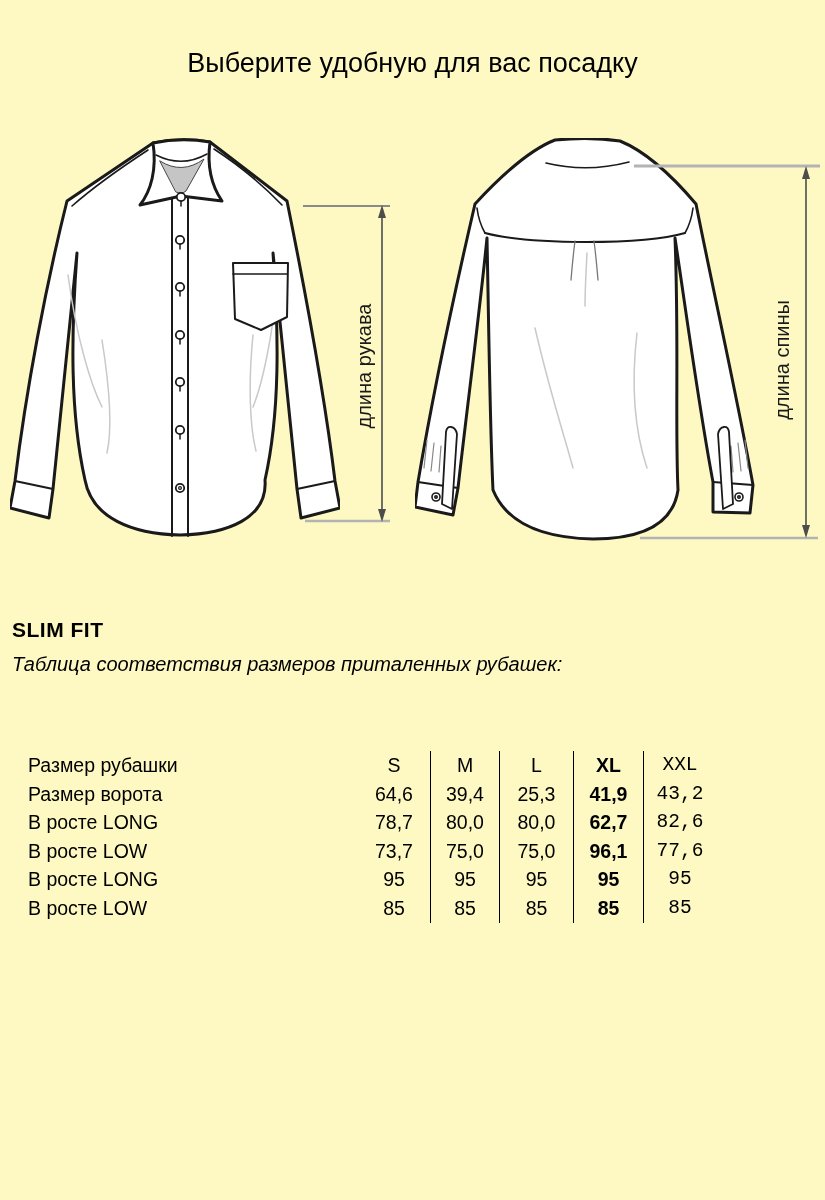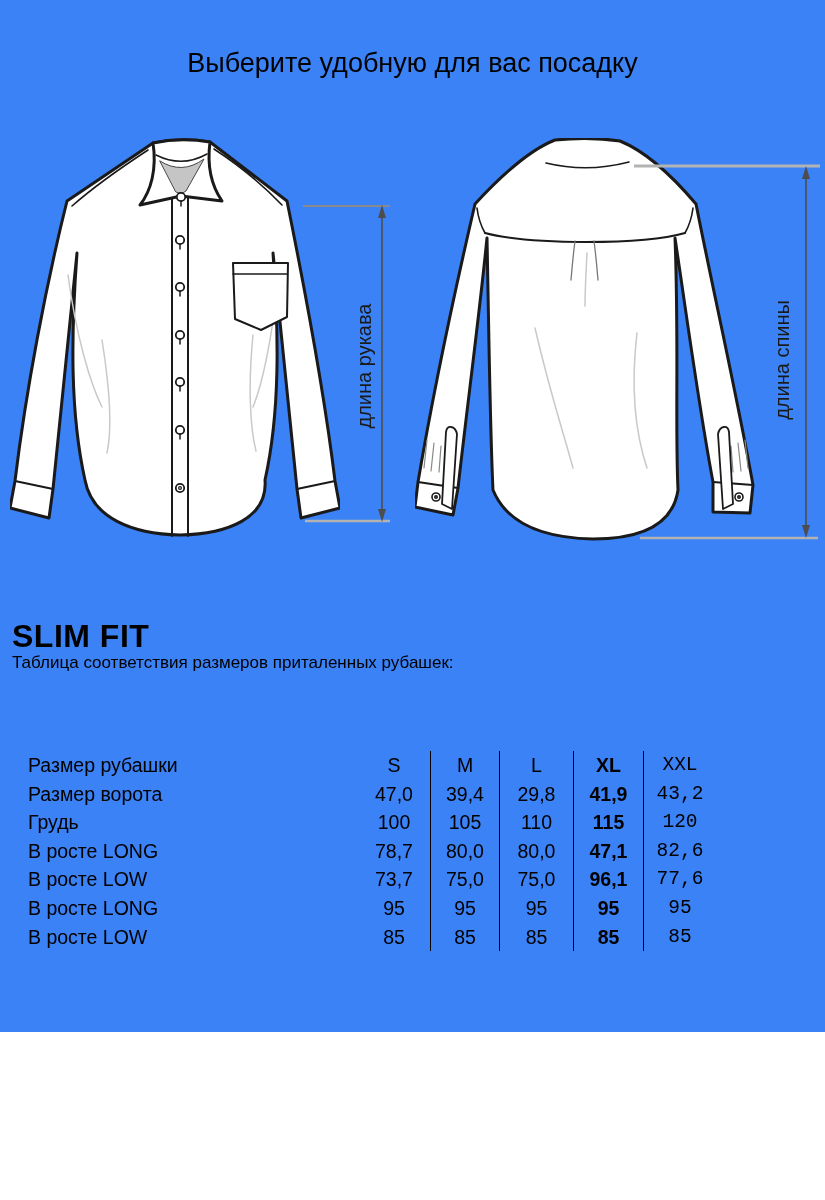--- a/index.html
+++ b/index.html
@@ -1,35 +1,35 @@
 <!DOCTYPE html>
 <html><head>
 <meta charset="utf-8">
 <style>
   html,body { margin:0; padding:0; background:#ffffff; }
   .page {
-    position:relative; width:825px; height:1032px; background:#3b82f6;
+    position:relative; width:825px; height:1200px; background:#fef9c3;
     font-family:"Liberation Sans", sans-serif; color:#000; overflow:hidden;
   }
   .title {
     position:absolute; top:48px; left:0; width:825px; text-align:center;
     font-size:27px; font-weight:400; color:#000;
   }
   .figure { position:absolute; left:0; top:120px; width:825px; height:470px; }
   .shirt-svg { position:absolute; }
   .dim-svg { position:absolute; }
   .dim-label {
     position:absolute; font-size:20px; color:#1a1a1a; white-space:nowrap;
     transform:translate(-50%,-50%) rotate(-90deg);
   }
   .fit-heading {
-    position:absolute; left:12px; top:618px; font-size:32px; font-weight:900;
+    position:absolute; left:12px; top:618px; font-size:21px; font-weight:900;
     letter-spacing:0.5px; color:#000;
   }
-  .caption { position:absolute; left:12px; top:653px; font-size:17px; color:#000; }
+  .caption { position:absolute; left:12px; top:653px; font-size:20px; color:#000;font-style:italic; }
   table.size-table { position:absolute; left:28px; top:751px; border-collapse:collapse; }
   table.size-table td {
     padding:0; font-size:19.5px; height:28.6px; line-height:28.6px;
     vertical-align:middle; color:#000;
   }
   td.lbl { width:330px; text-align:left; white-space:pre-line; }
   td.val { text-align:center; }
   td.v1 { width:72px; } td.v2 { width:68px; } td.v3 { width:73px; }
   td.v4 { width:69px;font-weight:bold; } td.v5 { width:72px;font-family:Liberation Mono, monospace; }
   td.v2, td.v3, td.v4, td.v5 { border-left:1.5px solid #000; }
@@ -179,40 +179,32 @@
         <tr>
           <td class="lbl">Размер рубашки</td>
           <td class="val v1">S</td>
           <td class="val v2">M</td>
           <td class="val v3">L</td>
           <td class="val v4">XL</td>
           <td class="val v5">XXL</td>
         </tr>
         <tr>
           <td class="lbl">Размер ворота</td>
-          <td class="val v1">47,0</td>
+          <td class="val v1">64,6</td>
           <td class="val v2">39,4</td>
-          <td class="val v3">29,8</td>
+          <td class="val v3">25,3</td>
           <td class="val v4">41,9</td>
           <td class="val v5">43,2</td>
-        </tr>
-        <tr>
-          <td class="lbl">Грудь</td>
-          <td class="val v1">100</td>
-          <td class="val v2">105</td>
-          <td class="val v3">110</td>
-          <td class="val v4">115</td>
-          <td class="val v5">120</td>
         </tr>
         <tr>
           <td class="lbl">В росте LONG</td>
           <td class="val v1">78,7</td>
           <td class="val v2">80,0</td>
           <td class="val v3">80,0</td>
-          <td class="val v4">47,1</td>
+          <td class="val v4">62,7</td>
           <td class="val v5">82,6</td>
         </tr>
         <tr>
           <td class="lbl">В росте LOW</td>
           <td class="val v1">73,7</td>
           <td class="val v2">75,0</td>
           <td class="val v3">75,0</td>
           <td class="val v4">96,1</td>
           <td class="val v5">77,6</td>
         </tr>

